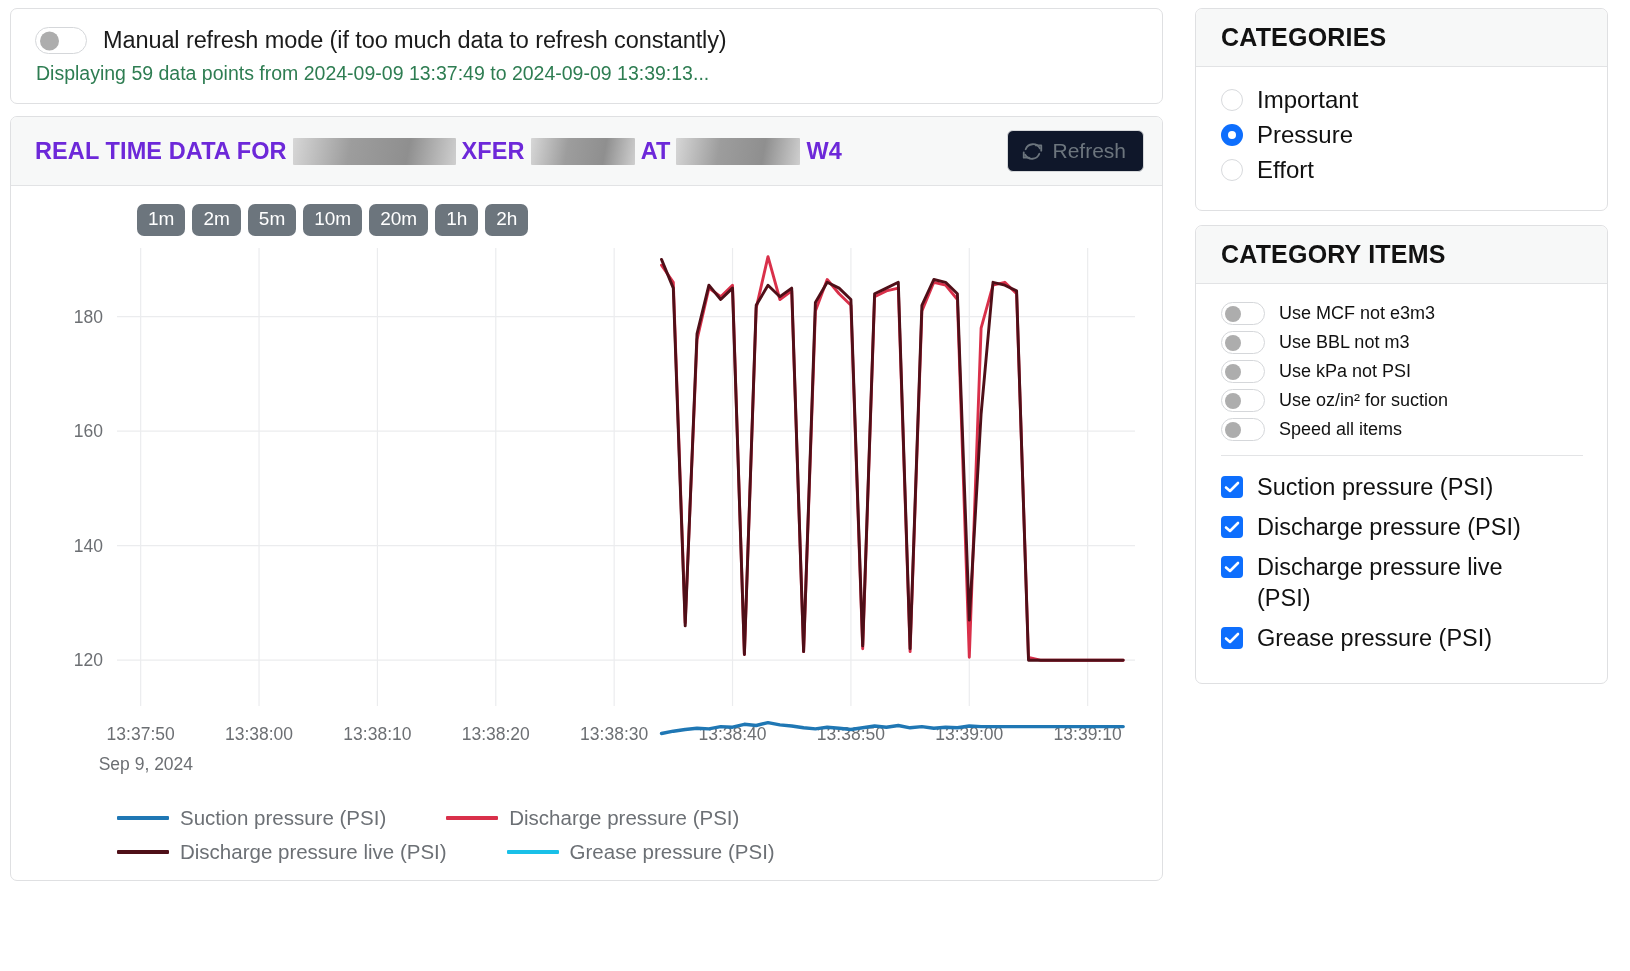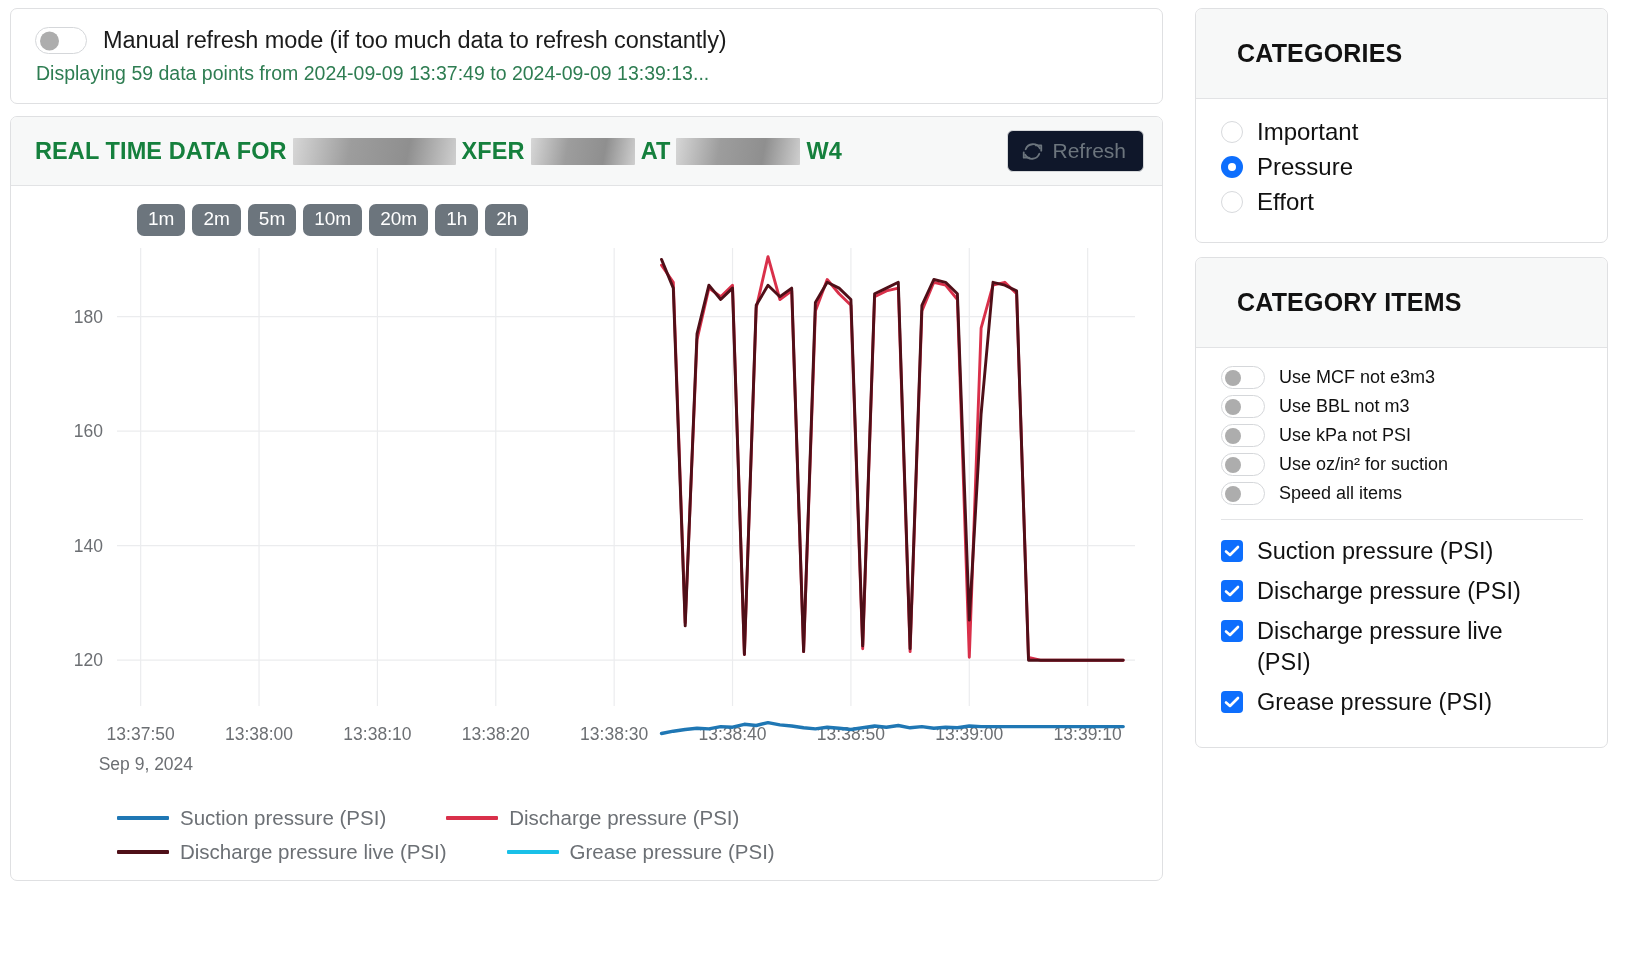--- a/index.html
+++ b/index.html
@@ -77,21 +77,21 @@
     border-bottom: 1px solid #e2e3e5;
     padding: 13px 18px 13px 24px;
     display: flex;
     align-items: center;
     justify-content: space-between;
     min-height: 64px;
   }
   .chart-title {
     font-size: 23.5px;
     font-weight: bold;
-    color: #15803d;
+    color: #6d28d9;
     letter-spacing: 0.1px;
     display: flex;
     align-items: center;
     gap: 0;
     white-space: nowrap;
   }
   .chart-title .redact {
     display: inline-block;
     height: 27px;
     margin: 0 6px;
@@ -175,21 +175,21 @@
     flex: 0 0 auto;
   }
   .panel { margin-bottom: 14px; }
   .panel-head {
     background: #f7f8f8;
     border-bottom: 1px solid #e2e3e5;
     border-radius: 7px 7px 0 0;
     padding: 14px 24px 14px 25px;
   }
   .panel-head h2 {
-    margin: 16px;
+    margin: 0;
     font-size: 25px;
     font-weight: bold;
     color: #121212;
     letter-spacing: 0.2px;
   }
   .panel-body { padding: 18px 24px 20px 25px; }
 
   .radio-row, .toggle-item, .check-row {
     display: flex;
     align-items: flex-start;

